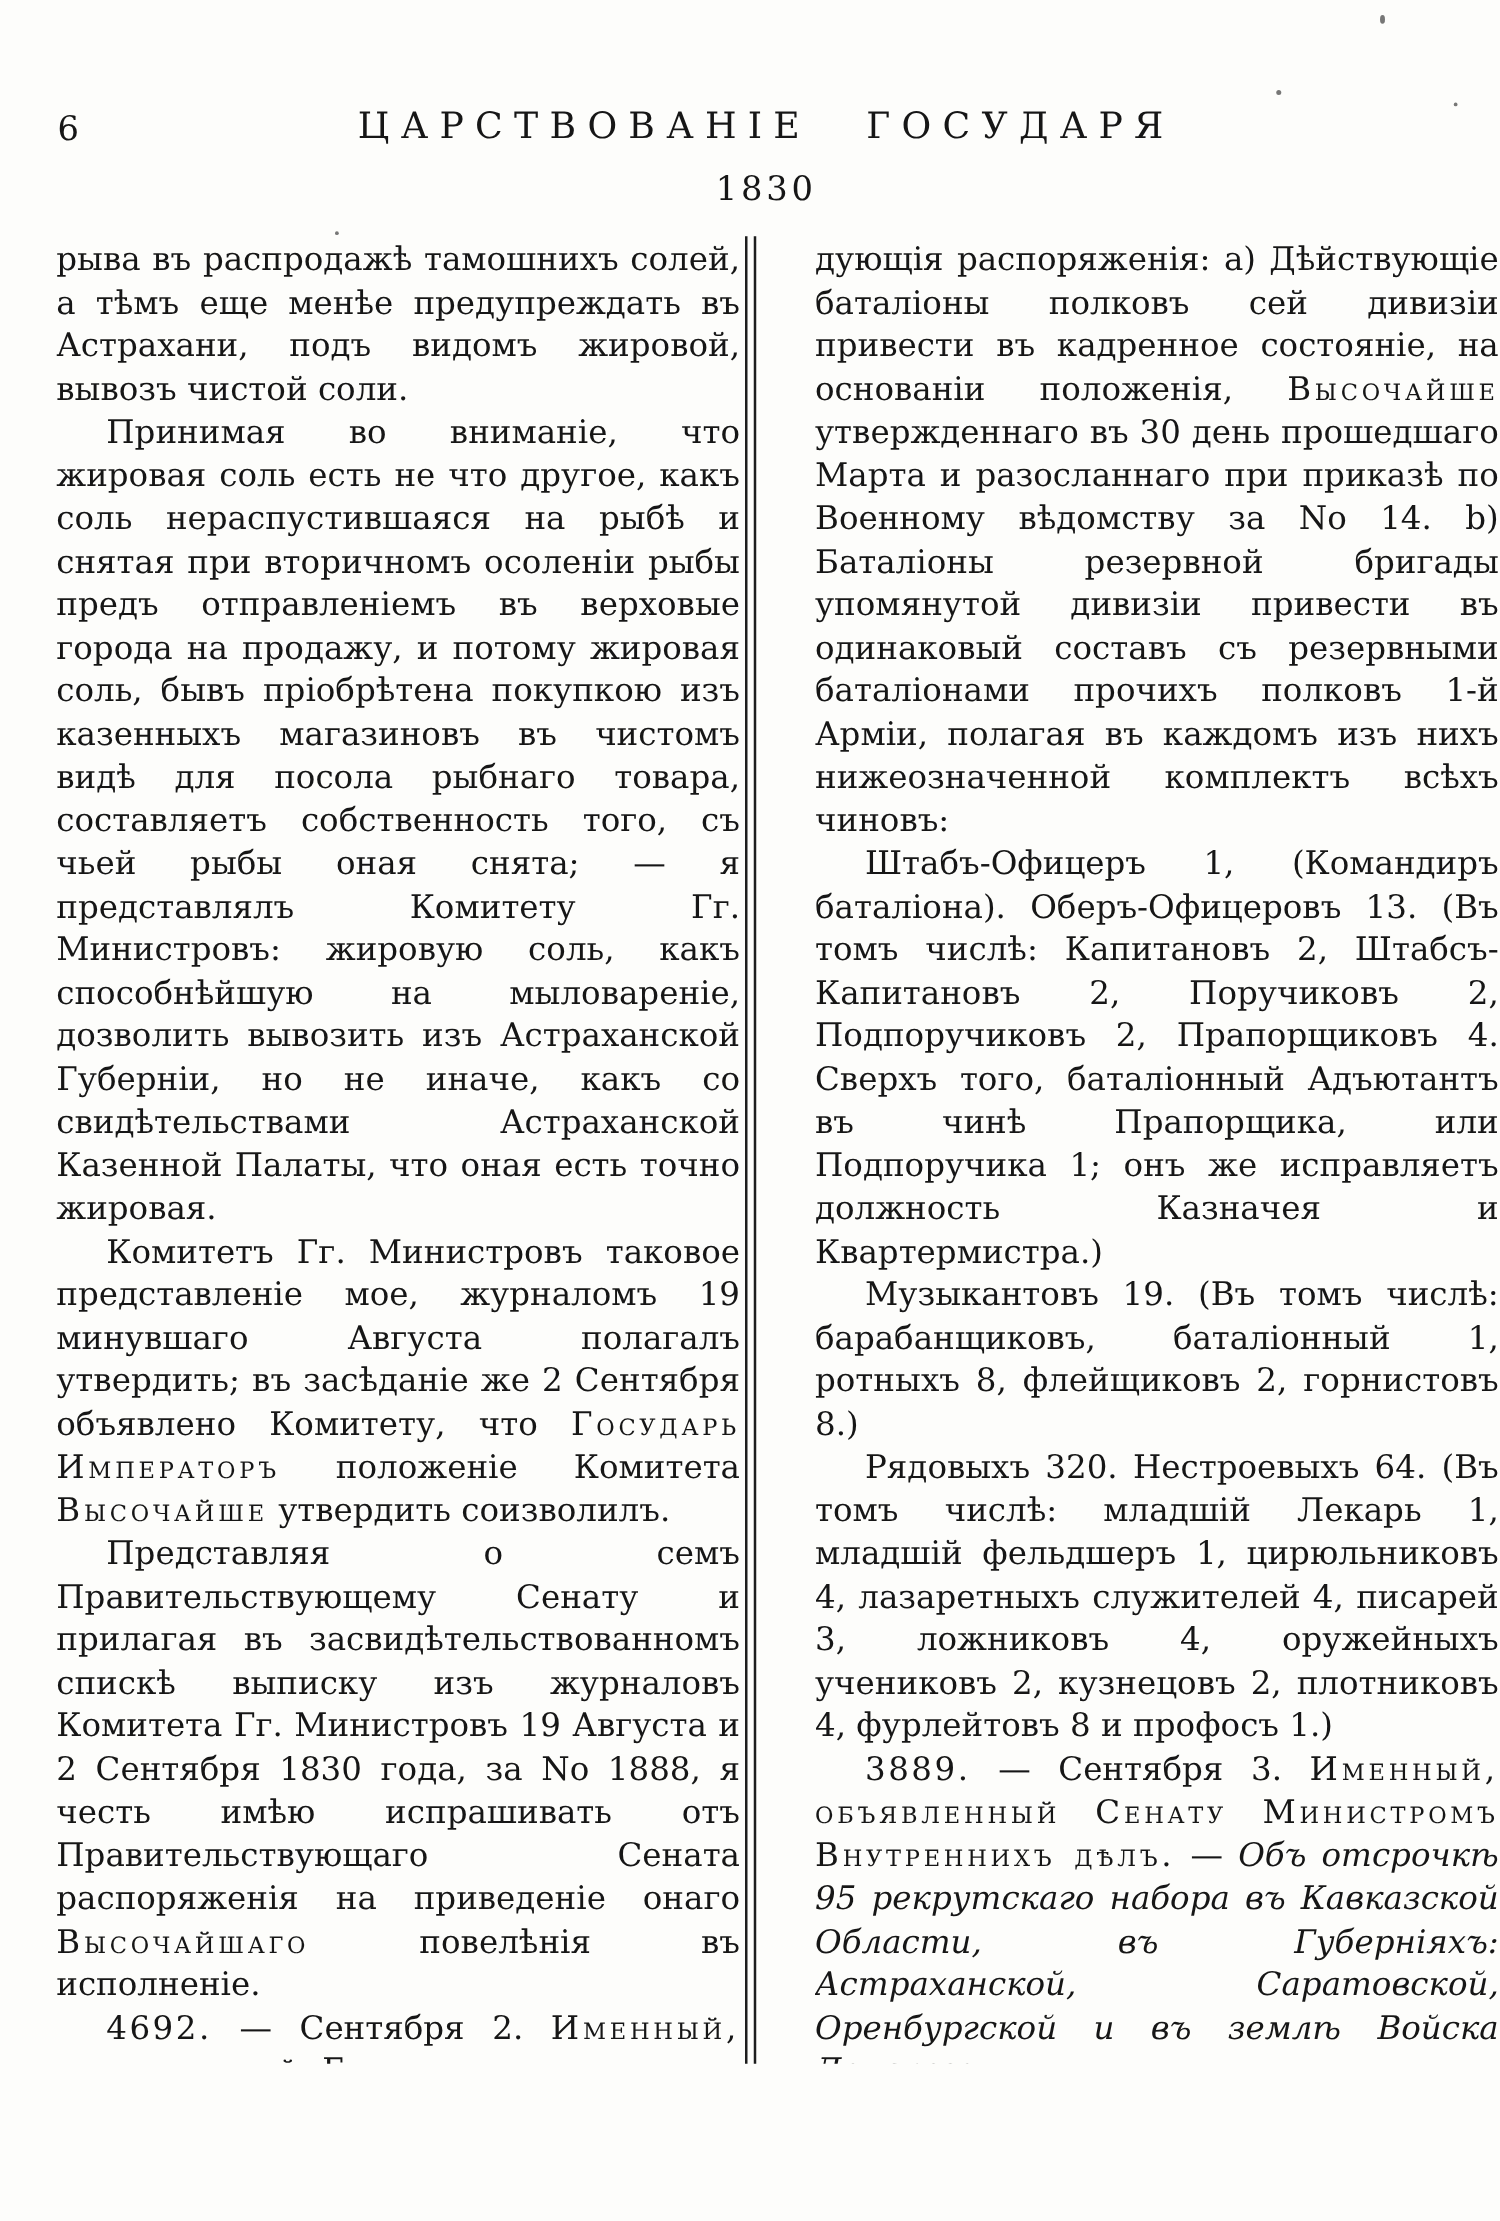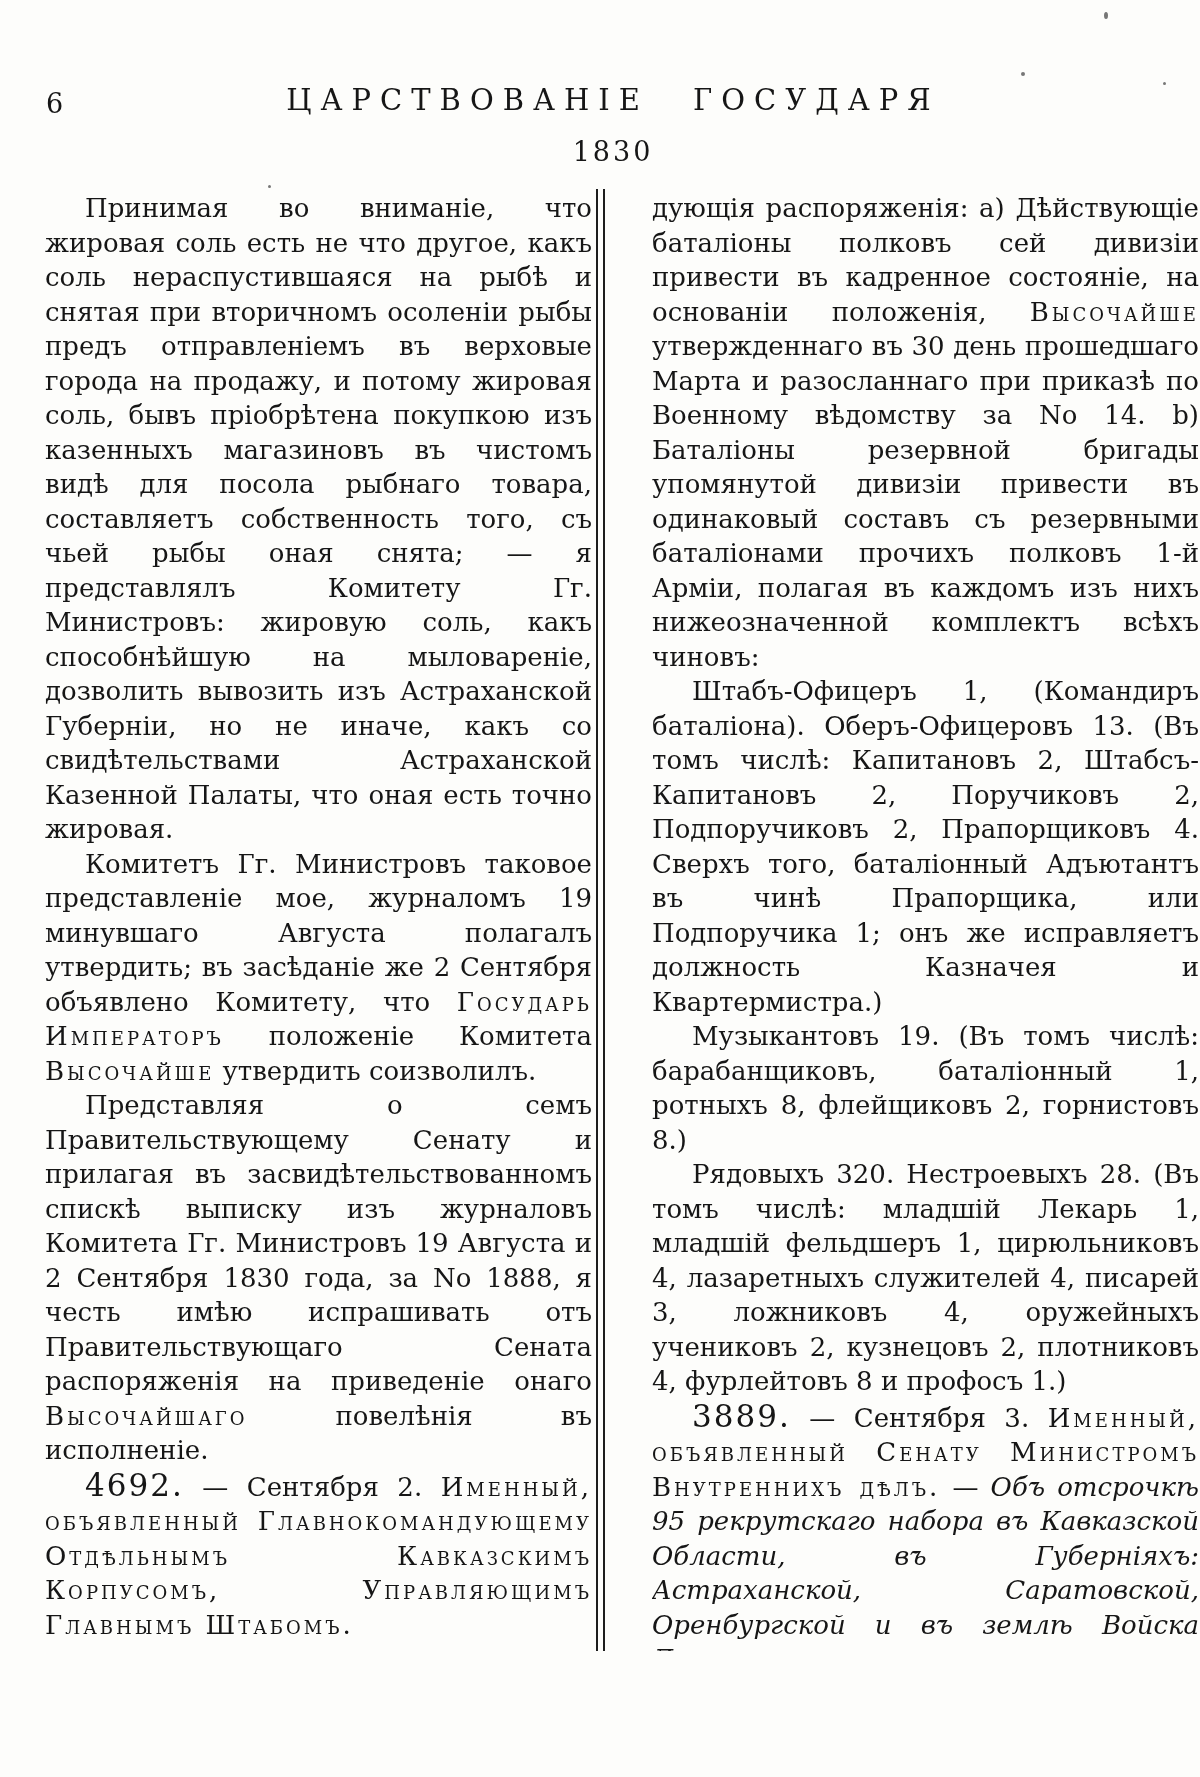--- a/index.html
+++ b/index.html
@@ -50,21 +50,21 @@
 
   p { margin: 0; }
   .ind { text-indent: 40px; }
 
   
   .sc {
     font-variant-caps: small-caps;
     letter-spacing: 3px;
   }
   .it { font-style: italic; }
-  .law-number { font-size: 31px; letter-spacing: 2px; }
+  .law-number { font-size: 26px; letter-spacing: 2px; }
 
   
   .ink-speck {
     position: absolute; background: #4a4a4a;
     border-radius: 50%; opacity: .75;
   }
   .speck-1 { left: 1104px; top: 12px;  width: 4px; height: 7px; }
   .speck-2 { left: 1021px; top: 72px;  width: 4px; height: 4px; }
   .speck-3 { left: 1163px; top: 82px;  width: 3px; height: 3px; }
   .speck-4 { left: 268px;  top: 185px; width: 3px; height: 3px; }
@@ -79,29 +79,30 @@
   <div class="running-year">1830</div>
 
   <div class="ink-speck speck-1"></div>
   <div class="ink-speck speck-2"></div>
   <div class="ink-speck speck-3"></div>
   <div class="ink-speck speck-4"></div>
 
   <div class="column-divider"></div>
 
   <div class="column column-left">
+    <p><span>рыва въ распродажѣ тамошнихъ солей, а тѣмъ еще менѣе предупреждать въ Астрахани, подъ видомъ жировой, вывозъ чистой соли.</span></p>
     <p class="ind"><span>Принимая во вниманіе, что жировая соль есть не что другое, какъ соль нераспустившаяся на рыбѣ и снятая при вторичномъ осоленіи рыбы предъ отправленіемъ въ верховые города на продажу, и потому жировая соль, бывъ пріобрѣтена покупкою изъ казенныхъ магазиновъ въ чистомъ видѣ для посола рыбнаго товара, составляетъ собственность того, съ чьей рыбы оная снята; — я представлялъ Комитету Гг. Министровъ: жировую соль, какъ способнѣйшую на мыловареніе, дозволить вывозить изъ Астраханской Губерніи, но не иначе, какъ со свидѣтельствами Астраханской Казенной Палаты, что оная есть точно жировая.</span></p>
     <p class="ind"><span>Комитетъ Гг. Министровъ таковое представленіе мое, журналомъ 19 минувшаго Августа полагалъ утвердить; въ засѣданіе же 2 Сентября объявлено Комитету, что </span><span class="sc">Государь Императоръ</span><span> положеніе Комитета </span><span class="sc">Высочайше</span><span> утвердить соизволилъ.</span></p>
     <p class="ind"><span>Представляя о семъ Правительствующему Сенату и прилагая въ засвидѣтельствованномъ спискѣ выписку изъ журналовъ Комитета Гг. Министровъ 19 Августа и 2 Сентября 1830 года, за No 1888, я честь имѣю испрашивать отъ Правительствующаго Сената распоряженія на приведеніе онаго </span><span class="sc">Высочайшаго</span><span> повелѣнія въ исполненіе.</span></p>
     <p class="ind"><span class="law-number">4692.</span><span> — Сентября 2. </span><span class="sc">Именный, объявленный Главнокомандующему Отдѣльнымъ Кавказскимъ Корпусомъ, Управляющимъ Главнымъ Штабомъ.</span></p>
 
   </div>
 
   <div class="column column-right">
     <p><span>дующія распоряженія: а) Дѣйствующіе баталіоны полковъ сей дивизіи привести въ кадренное состояніе, на основаніи положенія, </span><span class="sc">Высочайше</span><span> утвержденнаго въ 30 день прошедшаго Марта и разосланнаго при приказѣ по Военному вѣдомству за No 14. b) Баталіоны резервной бригады упомянутой дивизіи привести въ одинаковый составъ съ резервными баталіонами прочихъ полковъ 1-й Арміи, полагая въ каждомъ изъ нихъ нижеозначенной комплектъ всѣхъ чиновъ:</span></p>
     <p class="ind"><span>Штабъ-Офицеръ 1, (Командиръ баталіона). Оберъ-Офицеровъ 13. (Въ томъ числѣ: Капитановъ 2, Штабсъ-Капитановъ 2, Поручиковъ 2, Подпоручиковъ 2, Прапорщиковъ 4. Сверхъ того, баталіонный Адъютантъ въ чинѣ Прапорщика, или Подпоручика 1; онъ же исправляетъ должность Казначея и Квартермистра.)</span></p>
     <p class="ind"><span>Музыкантовъ 19. (Въ томъ числѣ: барабанщиковъ, баталіонный 1, ротныхъ 8, флейщиковъ 2, горнистовъ 8.)</span></p>
-    <p class="ind"><span>Рядовыхъ 320. Нестроевыхъ 28. (Въ томъ числѣ: младшій Лекарь 1, младшій фельдшеръ 1, цирюльниковъ 4, лазаретныхъ служителей 4, писарей 3, ложниковъ 4, оружейныхъ учениковъ 2, кузнецовъ 2, плотниковъ 4, фурлейтовъ 8 и профосъ 1.)</span></p>
+    <p class="ind"><span>Рядовыхъ 320. Нестроевыхъ 64. (Въ томъ числѣ: младшій Лекарь 1, младшій фельдшеръ 1, цирюльниковъ 4, лазаретныхъ служителей 4, писарей 3, ложниковъ 4, оружейныхъ учениковъ 2, кузнецовъ 2, плотниковъ 4, фурлейтовъ 8 и профосъ 1.)</span></p>
     <p class="ind"><span class="law-number">3889.</span><span> — Сентября 3. </span><span class="sc">Именный, объявленный Сенату Министромъ Внутреннихъ дѣлъ.</span><span> — </span><span class="it">Объ отсрочкѣ 95 рекрутскаго набора въ Кавказской Области, въ Губерніяхъ: Астраханской, Саратовской, Оренбургской и въ землѣ Войска Донскаго.</span></p>
 
   </div>
 
 </div>
 
 </body></html>

